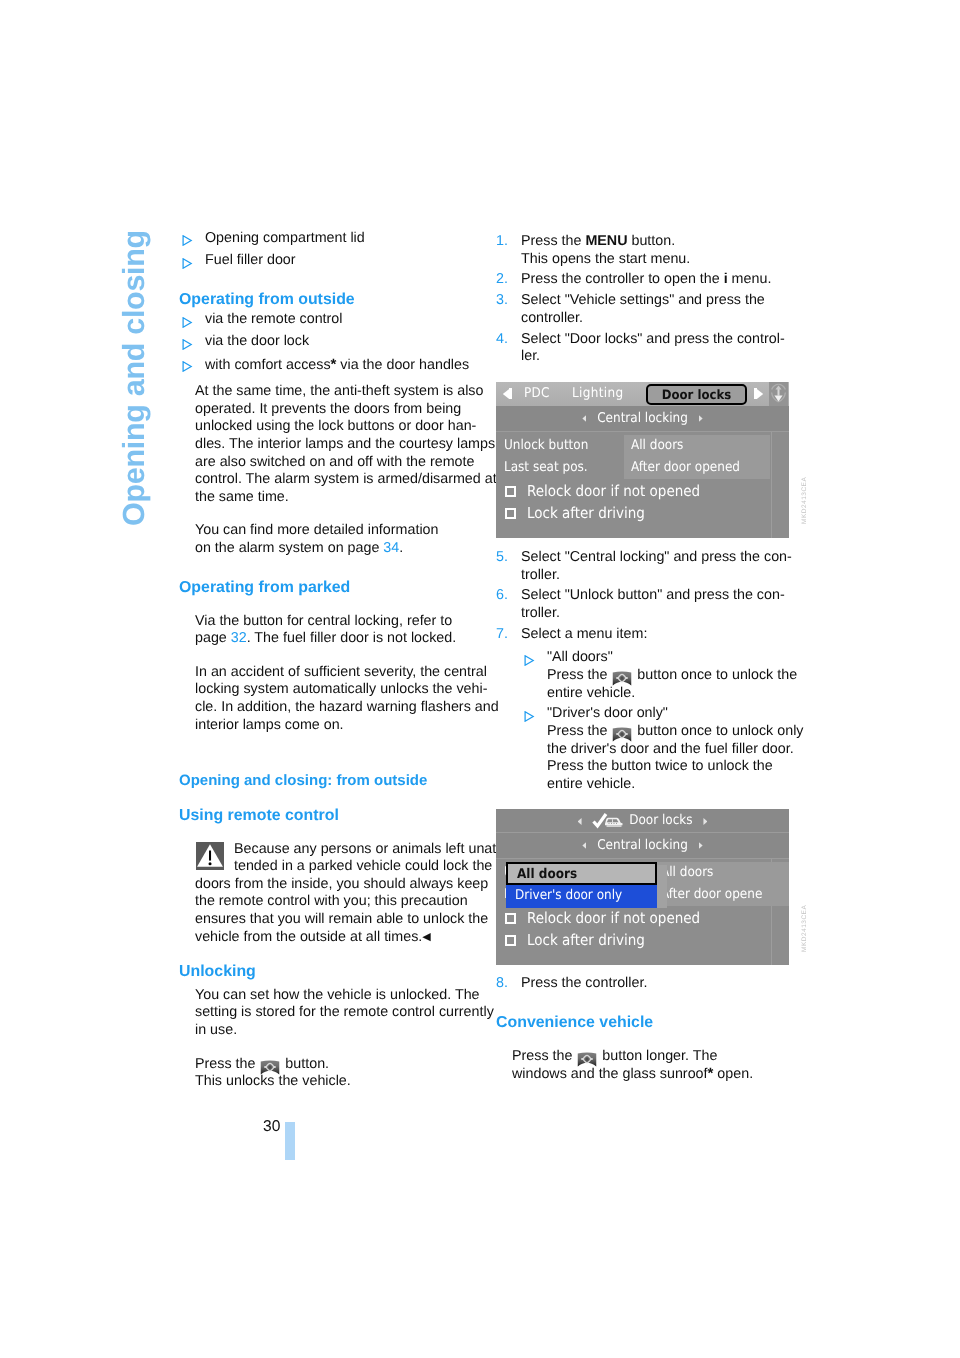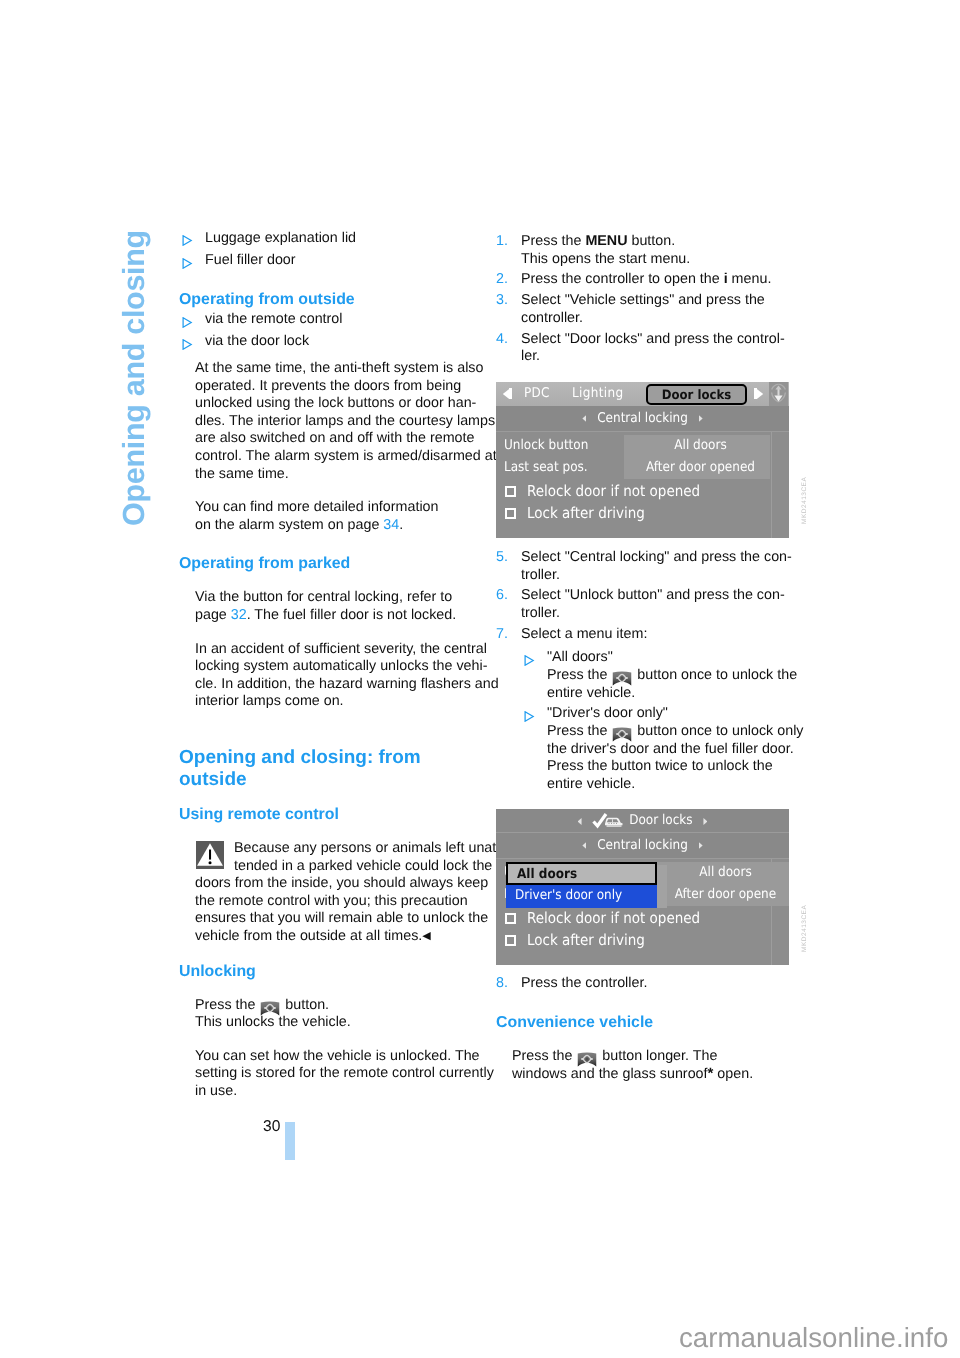--- a/index.html
+++ b/index.html
@@ -4,21 +4,21 @@
 <style>
   html,body{margin:0;padding:0;}
   *{-webkit-font-smoothing:antialiased;text-rendering:geometricPrecision;}
   body{width:960px;height:1358px;background:#fff;font-family:"Liberation Sans",sans-serif;overflow:hidden;position:relative;}
   .page{position:absolute;left:0;top:0;width:960px;height:1358px;}
   .sidetab{position:absolute;color:#7FC1F0;font-weight:bold;font-size:30.5px;}
   .col{position:absolute;font-size:14.3px;line-height:17.6px;color:#111;}
   .colL{left:179px;top:230px;width:294px;}
   .colR{left:496px;top:233px;width:296px;}
   p{margin:0 0 0 0;}
-  .h1{color:#1f9cf0;font-weight:bold;font-size:19px;line-height:22.5px;}
+  .h1{color:#1f9cf0;font-weight:bold;font-size:15px;line-height:22.5px;}
   .h2{color:#1f9cf0;font-weight:bold;font-size:15.9px;line-height:19px;}
   .lnk{color:#1f9cf0;}
   .pgnum{position:absolute;left:263px;top:1119px;font-size:15.6px;color:#111;line-height:16px;}
   .pgbar{position:absolute;left:285px;top:1122px;width:10px;height:38px;background:#aed6f7;}
   .wm{position:absolute;left:679px;top:1324px;color:#9e9e9e;font-size:27.7px;line-height:28px;}
 
   .sidetab{left:117px;top:526px;width:320px;height:34px;transform:rotate(-90deg);transform-origin:0 0;
            white-space:nowrap;letter-spacing:-0.3px;line-height:34px;}
 
   ul.blist{list-style:none;margin:0;padding:0;}
@@ -80,21 +80,21 @@
         clip-path:polygon(100% 50%,0% 0%,0% 100%);}
   .scrl{position:absolute;left:273px;top:0px;width:19px;height:24px;}
   .scrl svg{display:block;}
   .subbar{position:absolute;left:0;top:24px;width:293px;height:26px;background:#898989;
           text-align:center;color:#fff;font-size:13.4px;font-weight:500;line-height:25px;
           border-bottom:1px solid #9b9b9b;box-sizing:border-box;}
     .dotl,.dotr{display:inline-block;width:4px;height:7px;vertical-align:0px;margin:0 7px;}
   .dotl{background:#e4e4e4;clip-path:polygon(0% 50%,100% 0%,100% 100%);}
   .dotr{background:#e4e4e4;clip-path:polygon(100% 50%,0% 0%,0% 100%);}
   .body{position:absolute;left:0;top:50px;width:293px;height:106px;background:#8d8d8d;}
-  .srow{position:relative;height:22px;text-align:center;}
+  .srow{position:relative;height:22px;}
   .body .vdiv + .srow{margin-top:5px;}
   .slabel{position:absolute;left:8px;top:0px;color:#fff;font-size:13.4px;font-weight:500;}
   .sval{position:absolute;left:128px;top:-2px;width:146px;height:22px;line-height:21px;overflow:hidden;
         white-space:nowrap;background:#9a9a9a;color:#fff;font-size:13.4px;font-weight:500;padding-left:7px;box-sizing:border-box;}
   .scb{position:relative;height:22px;color:#fff;font-size:15px;font-weight:500;padding-left:31px;line-height:21px;}
   .vdiv{position:absolute;left:275px;top:0;width:1px;height:106px;background:#9d9d9d;}
   .cbox{position:absolute;left:9px;top:5px;width:11px;height:11px;border:2.5px solid #fff;box-sizing:border-box;}
   .tb2{background:#898989;text-align:center;color:#fff;font-size:13.4px;font-weight:500;
        line-height:24px;height:24px;border-bottom:1px solid #9b9b9b;box-sizing:border-box;}
   .carcheck{display:inline-block;width:30px;height:15px;vertical-align:-3px;margin:0 3px 0 0;}
@@ -115,41 +115,46 @@
 
   <div class="sidetab">Opening and closing</div>
 
   <div class="col colL">
 
     <ul class="blist">
       <li><span class="tri">
             <svg width="11" height="11" viewBox="0 0 11 11">
               <path d="M1.1 0.7 L9.2 5.45 L1.1 10.2 Z" fill="none" stroke="#1f9cf0" stroke-width="1.25" stroke-linejoin="miter"></path>
             </svg>
-          </span><span>Luggage explanation lid</span></li>
+          </span><span>Opening compartment lid</span></li>
       <li><span class="tri">
             <svg width="11" height="11" viewBox="0 0 11 11">
               <path d="M1.1 0.7 L9.2 5.45 L1.1 10.2 Z" fill="none" stroke="#1f9cf0" stroke-width="1.25" stroke-linejoin="miter"></path>
             </svg>
           </span><span>Fuel filler door</span></li>
     </ul>
 
     <h2 class="h2 sp-top">Operating from outside</h2>
 
     <ul class="blist">
       <li><span class="tri">
             <svg width="11" height="11" viewBox="0 0 11 11">
               <path d="M1.1 0.7 L9.2 5.45 L1.1 10.2 Z" fill="none" stroke="#1f9cf0" stroke-width="1.25" stroke-linejoin="miter"></path>
             </svg>
           </span><span>via the remote control</span></li>
       <li><span class="tri">
             <svg width="11" height="11" viewBox="0 0 11 11">
               <path d="M1.1 0.7 L9.2 5.45 L1.1 10.2 Z" fill="none" stroke="#1f9cf0" stroke-width="1.25" stroke-linejoin="miter"></path>
             </svg>
           </span><span>via the door lock</span></li>
+      <li><span class="tri">
+            <svg width="11" height="11" viewBox="0 0 11 11">
+              <path d="M1.1 0.7 L9.2 5.45 L1.1 10.2 Z" fill="none" stroke="#1f9cf0" stroke-width="1.25" stroke-linejoin="miter"></path>
+            </svg>
+          </span><span>with comfort access<b class="ast">*</b> via the door handles</span></li>
     </ul>
 
     <p class="para p-antitheft nowrap">At the same time, the anti-theft system is also<br>operated. It prevents the doors from being<br>unlocked using the lock buttons or door han-<br>dles. The interior lamps and the courtesy lamps<br>are also switched on and off with the remote<br>control. The alarm system is armed/disarmed at<br>the same time.</p>
     <p class="para p-tight"><span>You can find more detailed information on the alarm system on page&nbsp;</span><span class="lnk">34</span><span>.</span></p>
 
     <h2 class="h2 sp-top">Operating from parked</h2>
     <p class="para"><span>Via the button for central locking, refer to page&nbsp;</span><span class="lnk">32</span><span>. The fuel filler door is not locked.</span></p>
     <p class="para p-gap nowrap">In an accident of sufficient severity, the central<br>locking system automatically unlocks the vehi-<br>cle. In addition, the hazard warning flashers and<br>interior lamps come on.</p>
 
     <h1 class="h1">Opening and closing: from outside</h1>
@@ -158,36 +163,36 @@
     <p class="para warnpara nowrap"><span class="warnicon">
           <svg viewBox="0 0 24 24" width="28" height="28">
             <rect x="0" y="0" width="24" height="24" fill="#595959"></rect>
             <path d="M12 1.9 L23.1 21.3 L0.9 21.3 Z" fill="#ffffff"></path>
             <rect x="11.15" y="7.3" width="1.75" height="8.6" fill="#000"></rect>
             <circle cx="12.03" cy="18.6" r="1.3" fill="#000"></circle>
           </svg>
         </span><span class="wl1">Because any persons or animals left unat-<br>tended in a parked vehicle could lock the</span><br><span class="wl2">doors from the inside, you should always keep<br>the remote control with you; this precaution<br>ensures that you will remain able to unlock the<br>vehicle from the outside at all times.</span><span class="endmark">◀</span></p>
 
     <h2 class="h2 sp-top sp-unlock">Unlocking</h2>
+    <p class="para p-gap nowrap">You can set how the vehicle is unlocked. The<br>setting is stored for the remote control currently<br>in use.</p>
     <p class="para"><span>Press the </span><span class="keyicon"><svg viewBox="0 0 40 34" width="20" height="17">
             <defs>
               <linearGradient id="kg" x1="0" y1="0" x2="0" y2="1">
                 <stop offset="0" stop-color="#808080"></stop>
                 <stop offset="0.42" stop-color="#6d6d6d"></stop>
                 <stop offset="0.80" stop-color="#3d3d3d"></stop>
                 <stop offset="1" stop-color="#101010"></stop>
               </linearGradient>
             </defs>
             <path d="M1.5 5.0 Q20 1.0 38.5 5.0 L38.5 31.0 Q29.5 23.5 20 23.5 Q10.5 23.5 1.5 31.0 Z" fill="url(#kg)"></path>
             <path d="M20 8.6 Q21.8 8.6 23.0 9.9 L25.9 12.9 Q27.1 14.2 27.1 16.0 Q27.1 17.8 25.9 19.1 L23.0 22.1 Q21.8 23.4 20 23.4 Q18.2 23.4 17.0 22.1 L14.1 19.1 Q12.9 17.8 12.9 16.0 Q12.9 14.2 14.1 12.9 L17.0 9.9 Q18.2 8.6 20 8.6 Z" fill="none" stroke="#d8d8d8" stroke-width="2.6"></path>
             <path d="M20 12.2 L23.6 16.0 L20 19.8 L16.4 16.0 Z" fill="#4e4e4e"></path>
             <rect x="8.6" y="14.0" width="4.6" height="4.0" fill="#d8d8d8"></rect>
             <rect x="26.8" y="14.0" width="4.6" height="4.0" fill="#d8d8d8"></rect>
           </svg></span><span> button.</span><br><span>This unlocks the vehicle.</span></p>
-    <p class="para p-gap nowrap">You can set how the vehicle is unlocked. The<br>setting is stored for the remote control currently<br>in use.</p>
   </div>
 
   <div class="col colR">
     <ol class="steps">
       <li>
           <span class="num">1.</span>
           <span class="stxt">Press the <b>MENU</b> button.<br>This opens the start menu.</span>
         </li>
       <li>
           <span class="num">2.</span>
@@ -367,14 +372,13 @@
             <path d="M1.5 5.0 Q20 1.0 38.5 5.0 L38.5 31.0 Q29.5 23.5 20 23.5 Q10.5 23.5 1.5 31.0 Z" fill="url(#kg)"></path>
             <path d="M20 8.6 Q21.8 8.6 23.0 9.9 L25.9 12.9 Q27.1 14.2 27.1 16.0 Q27.1 17.8 25.9 19.1 L23.0 22.1 Q21.8 23.4 20 23.4 Q18.2 23.4 17.0 22.1 L14.1 19.1 Q12.9 17.8 12.9 16.0 Q12.9 14.2 14.1 12.9 L17.0 9.9 Q18.2 8.6 20 8.6 Z" fill="none" stroke="#d8d8d8" stroke-width="2.6"></path>
             <path d="M20 12.2 L23.6 16.0 L20 19.8 L16.4 16.0 Z" fill="#4e4e4e"></path>
             <rect x="8.6" y="14.0" width="4.6" height="4.0" fill="#d8d8d8"></rect>
             <rect x="26.8" y="14.0" width="4.6" height="4.0" fill="#d8d8d8"></rect>
           </svg></span><span> button longer. The windows and the glass sunroof<b class="ast">*</b> open.</span></p>
   </div>
 
   <div class="pgnum">30</div>
   <div class="pgbar"></div>
-  <div class="wm">carmanualsonline.info</div>
 </div>
 
 </body></html>

